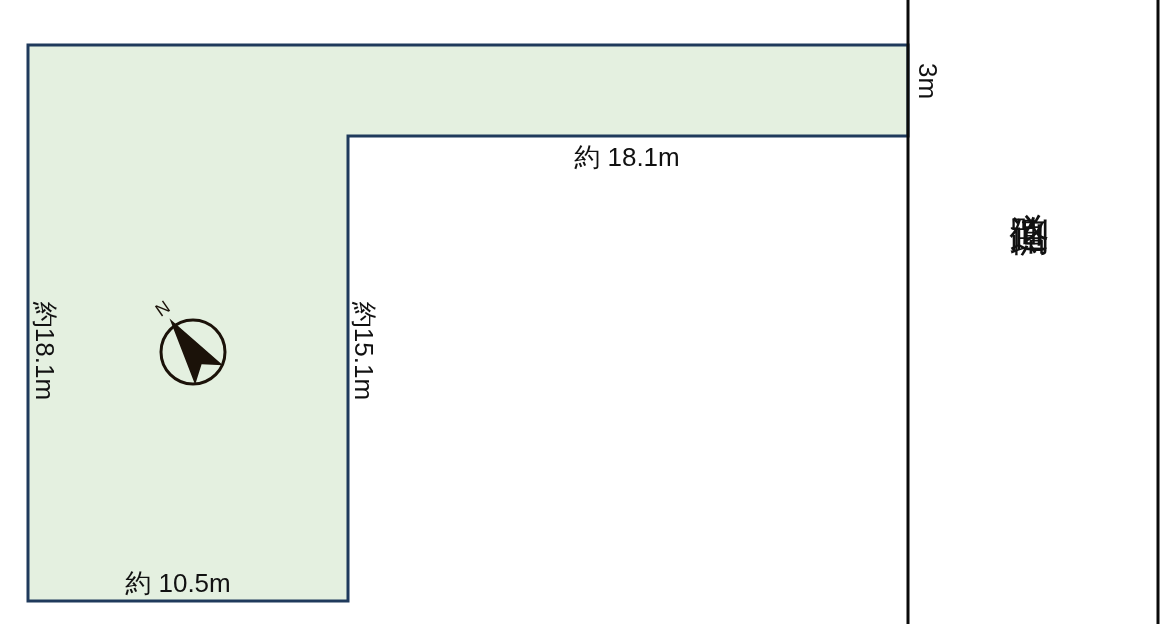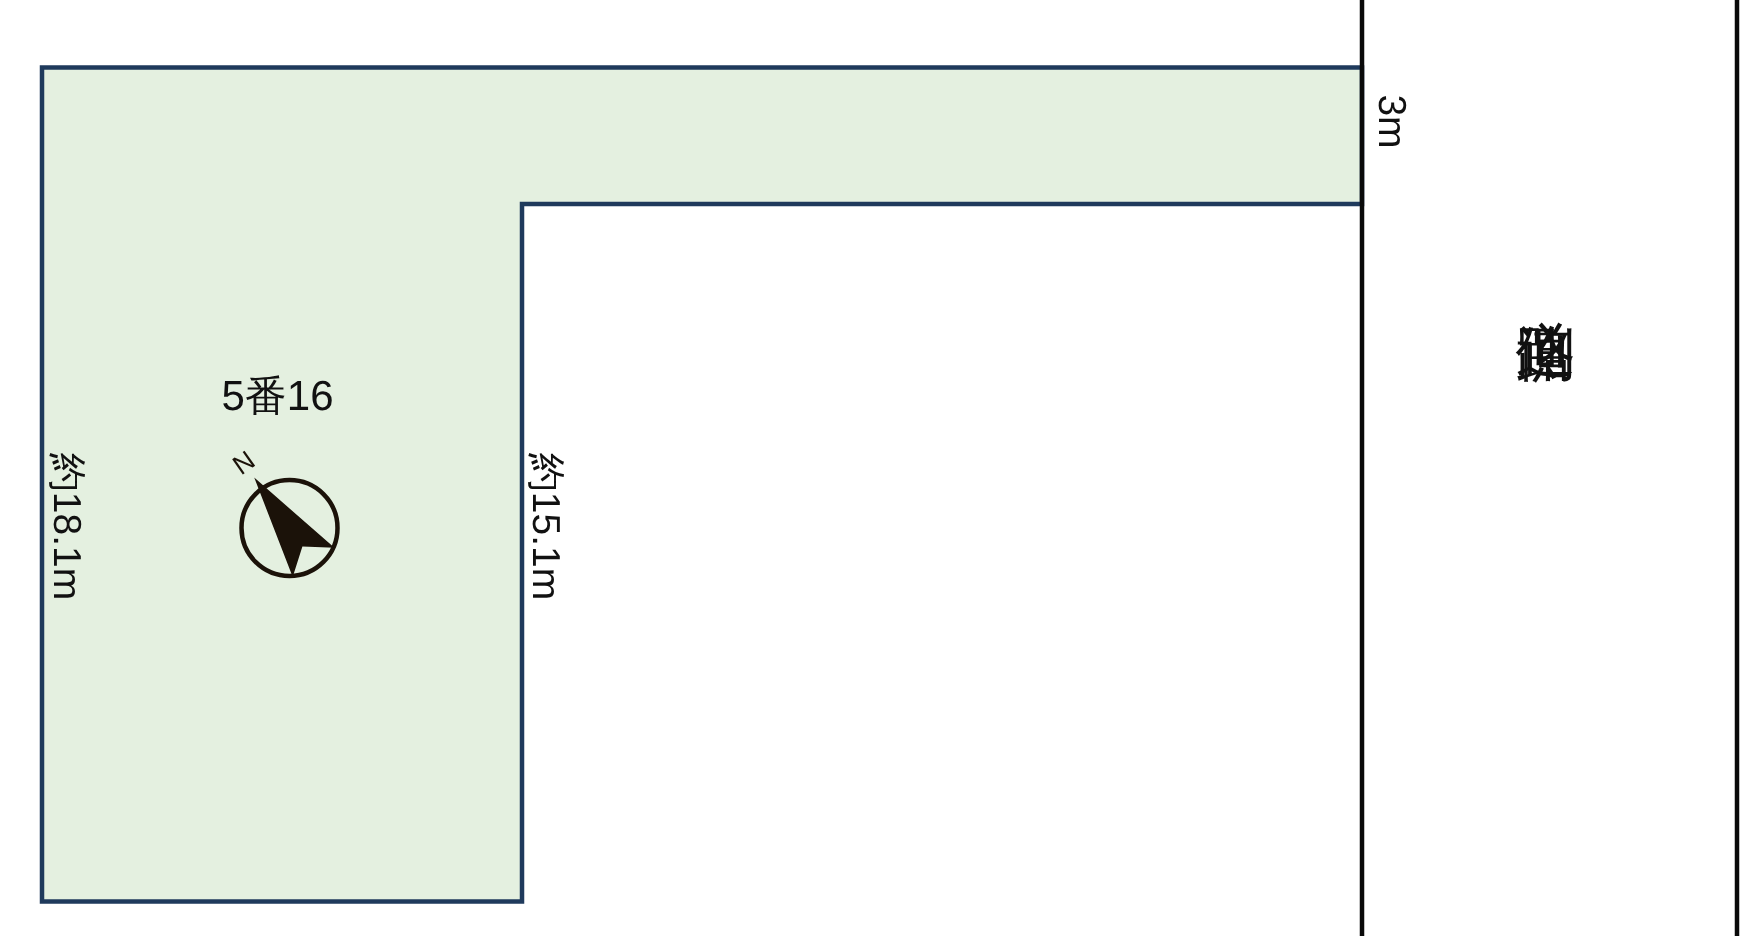--- a/index.html
+++ b/index.html
@@ -52,25 +52,26 @@
     <g transform="translate(193,352)">
       <circle cx="0" cy="0" r="32" fill="none" stroke-width="3" stroke="#1b1209"></circle>
       <g transform="rotate(-35)">
         <polygon points="0,-41 17,28 0,15 -17,28" fill="#1b1209"></polygon>
         <text x="0" y="-47" text-anchor="middle" font-size="18" font-family="Liberation Sans, DejaVu Sans, sans-serif" fill="#1b1209">N</text>
       </g>
     </g>
   </svg>
 
 
+  <div class="lbl dim" style="left:517px; top:140px;">約 18.1m</div>
 
+  <div class="lbl dim" style="left:68px; top:566px;">約 10.5m</div>
 
   <div class="lbl dim rot90" style="left:-65px; top:334px;">約18.1m</div>
 
   <div class="lbl dim rot90" style="left:254px; top:334px;">約15.1m</div>
 
   <div class="lbl rot90" style="left:868px; top:64px; width:120px; height:34px;">3m</div>
 
-  <div class="lbl lot" style="left:85px; top:247px;">5番16</div>
 
   <div class="lbl road-side" style="left:1008px; top:182px;">道路側</div>
 
 </div>
 
 </body></html>

